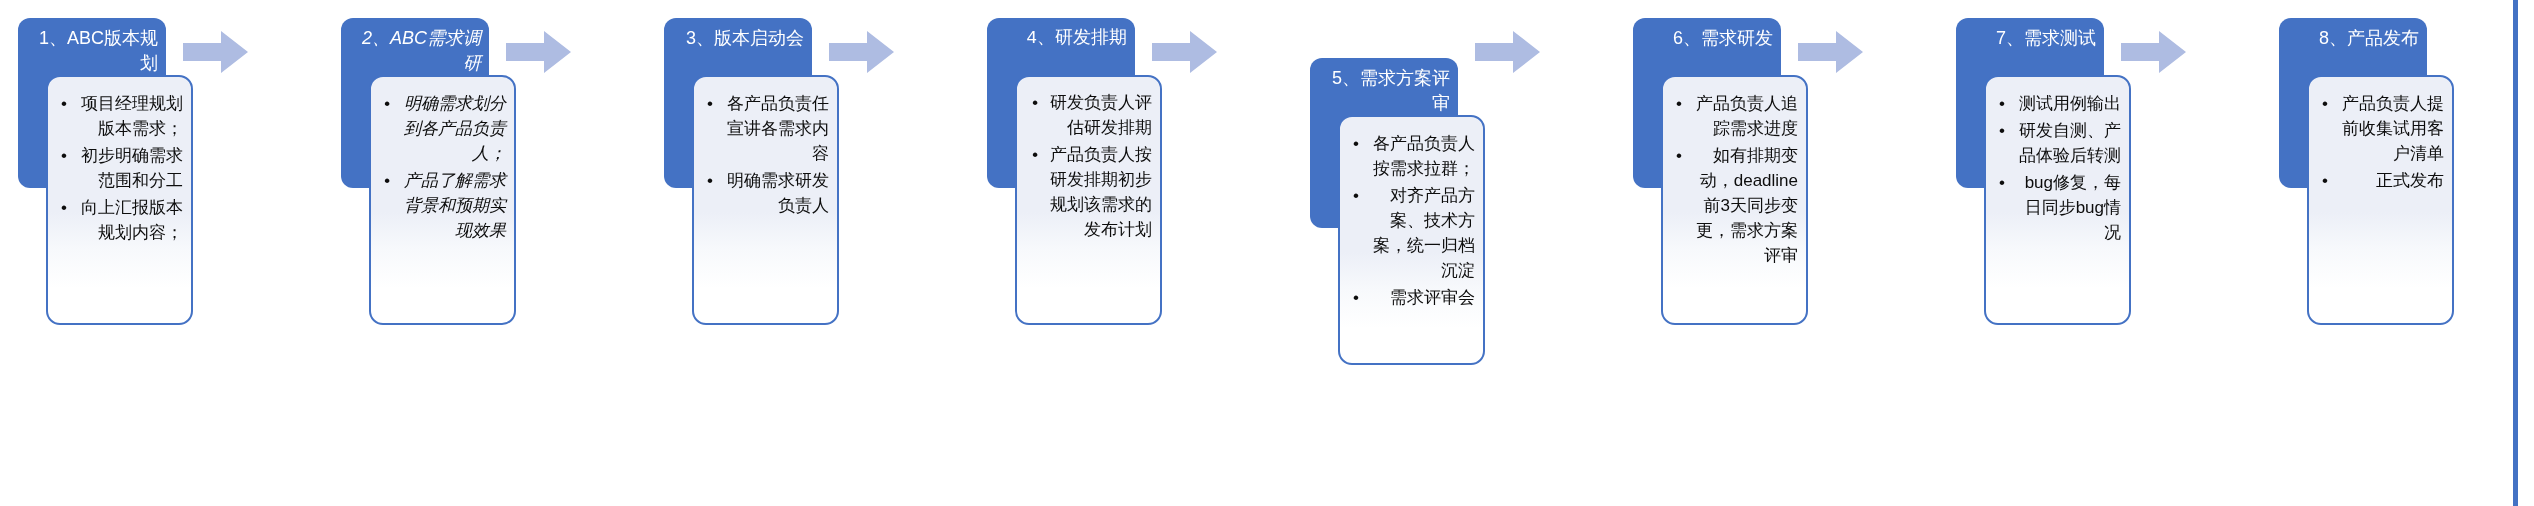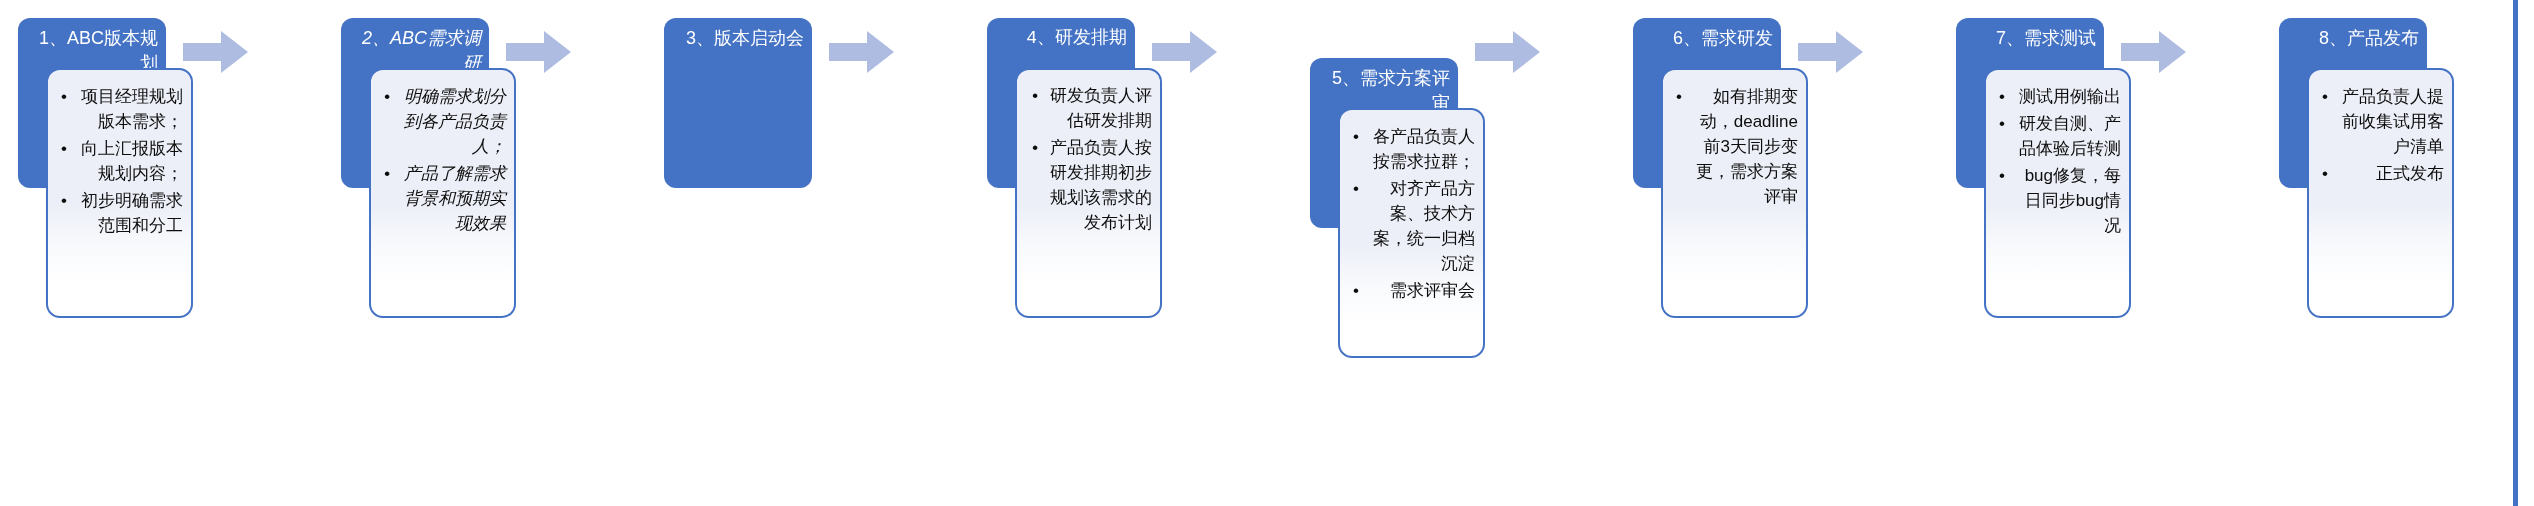--- a/index.html
+++ b/index.html
@@ -49,21 +49,21 @@
     line-height: 25px;
     letter-spacing: 0px;
     white-space: normal;
     word-break: break-all;
   }
 
   
   .step-body {
     position: absolute;
     left: 28px;
-    top: 50px;
+    top: 57px;
     width: 147px;
     height: 250px;
     background: linear-gradient(to bottom, #eceff7 0%, #eceff7 55%, #f7f9fc 70%, #ffffff 86%, #ffffff 100%);
     border: 2px solid #4472C4;
     border-radius: 14px;
     box-sizing: border-box;
     padding: 14px 8px 8px 6px;
     z-index: 2;
     overflow: hidden;
   }
@@ -120,22 +120,22 @@
         <path d="M0,13 L38,13 L38,1 L65,22 L38,43 L38,31 L0,31 Z" fill="#AEBCE2"></path>
       </svg>
     </div>
     <div class="step" style="left: 18px;">
       <div class="step-header">
         <div class="step-title">1、ABC版本规划</div>
       </div>
       <div class="step-body">
         <ul class="step-list">
           <li>项目经理规划版本需求；</li>
+          <li>初步明确需求范围和分工</li>
           <li>向上汇报版本规划内容；</li>
-          <li>初步明确需求范围和分工</li>
         </ul>
       </div>
     </div>
     <div class="arrow" style="left: 506px;">
       <svg width="66" height="44" viewBox="0 0 66 44" xmlns="http://www.w3.org/2000/svg">
         <path d="M0,13 L38,13 L38,1 L65,22 L38,43 L38,31 L0,31 Z" fill="#AEBCE2"></path>
       </svg>
     </div>
     <div class="step" style="left: 341px; font-style: italic;">
       <div class="step-header">
@@ -149,20 +149,26 @@
       </div>
     </div>
     <div class="arrow" style="left: 829px;">
       <svg width="66" height="44" viewBox="0 0 66 44" xmlns="http://www.w3.org/2000/svg">
         <path d="M0,13 L38,13 L38,1 L65,22 L38,43 L38,31 L0,31 Z" fill="#AEBCE2"></path>
       </svg>
     </div>
     <div class="step" style="left: 664px;">
       <div class="step-header">
         <div class="step-title">3、版本启动会</div>
+      </div>
+      <div class="step-body">
+        <ul class="step-list">
+          <li>各产品负责任宣讲各需求内容</li>
+          <li>明确需求研发负责人</li>
+        </ul>
       </div>
     </div>
     <div class="arrow" style="left: 1152px;">
       <svg width="66" height="44" viewBox="0 0 66 44" xmlns="http://www.w3.org/2000/svg">
         <path d="M0,13 L38,13 L38,1 L65,22 L38,43 L38,31 L0,31 Z" fill="#AEBCE2"></path>
       </svg>
     </div>
     <div class="step" style="left: 987px; font-family: Liberation Mono, monospace;">
       <div class="step-header">
         <div class="step-title">4、研发排期</div>
@@ -195,20 +201,21 @@
       <svg width="66" height="44" viewBox="0 0 66 44" xmlns="http://www.w3.org/2000/svg">
         <path d="M0,13 L38,13 L38,1 L65,22 L38,43 L38,31 L0,31 Z" fill="#AEBCE2"></path>
       </svg>
     </div>
     <div class="step" style="left: 1633px;">
       <div class="step-header">
         <div class="step-title">6、需求研发</div>
       </div>
       <div class="step-body">
         <ul class="step-list">
+          <li>产品负责人追踪需求进度</li>
           <li>如有排期变动，deadline前3天同步变更，需求方案评审</li>
         </ul>
       </div>
     </div>
     <div class="arrow" style="left: 2121px;">
       <svg width="66" height="44" viewBox="0 0 66 44" xmlns="http://www.w3.org/2000/svg">
         <path d="M0,13 L38,13 L38,1 L65,22 L38,43 L38,31 L0,31 Z" fill="#AEBCE2"></path>
       </svg>
     </div>
     <div class="step" style="left: 1956px;">

